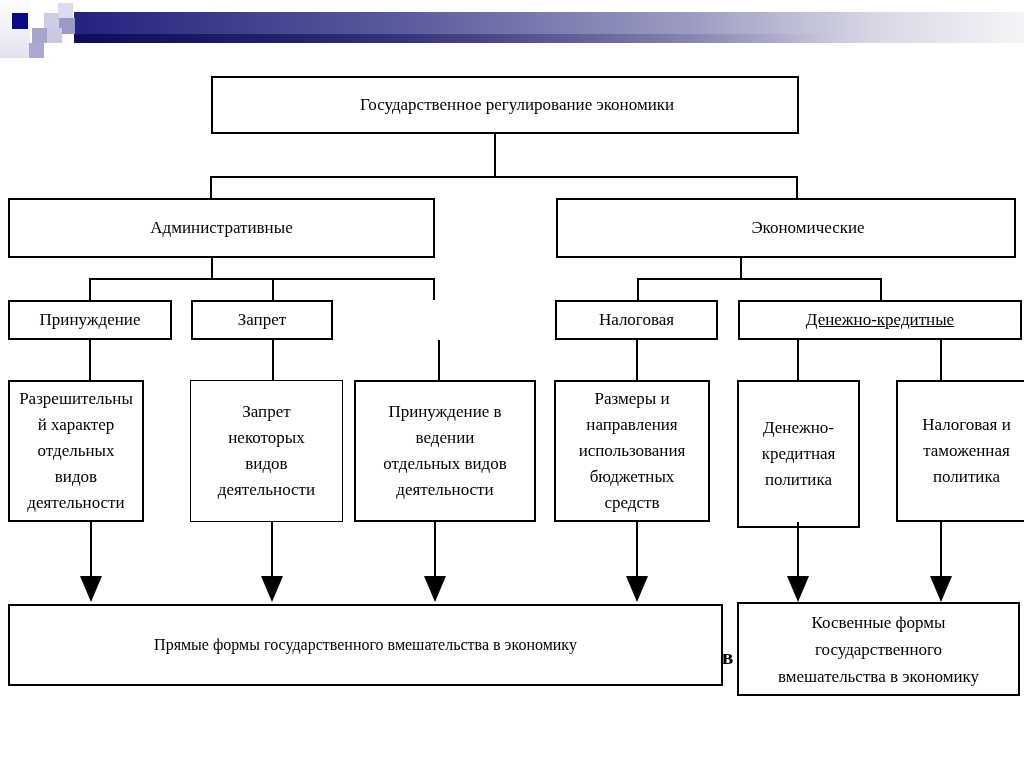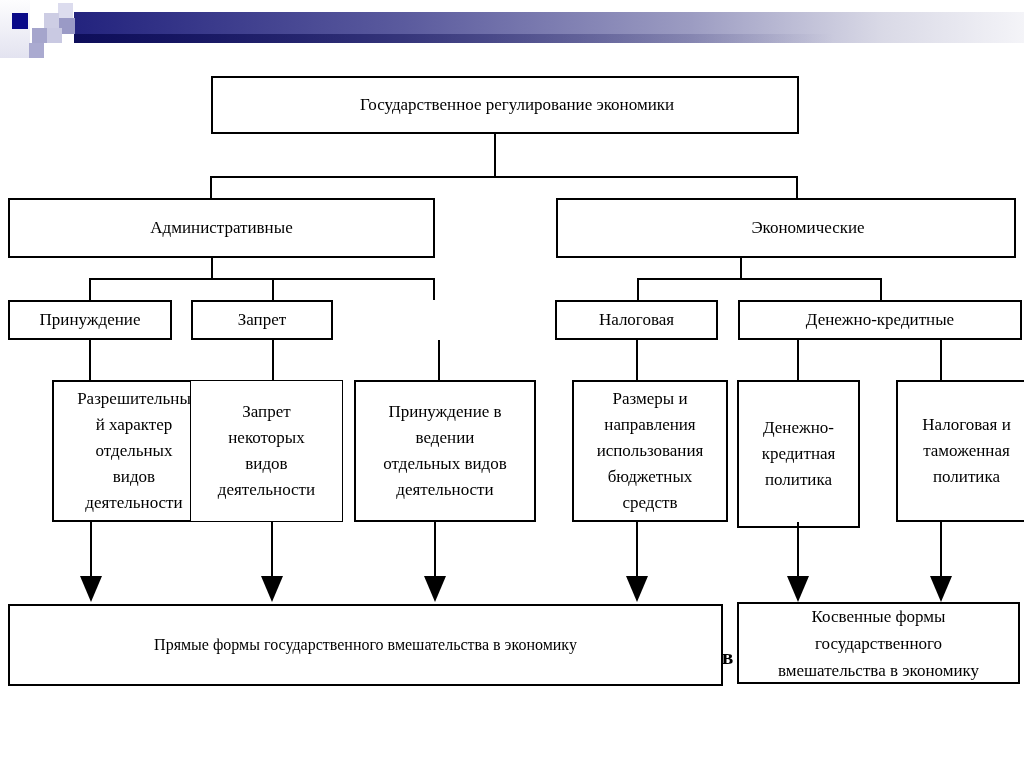--- a/index.html
+++ b/index.html
@@ -20,29 +20,29 @@
   .box { position:absolute; border:2px solid #000; background:#fff;
          display:flex; align-items:center; justify-content:center;
          text-align:center; white-space:pre-line; font-size:17px; line-height:26px; }
   .b-root  { left:211px; top:76px;  width:588px; height:58px;padding-left:24px; }
   .b-admin { left:8px;   top:198px; width:427px; height:60px; }
   .b-econ  { left:556px; top:198px; width:460px; height:60px;padding-left:44px; }
   .b-raz   { left:8px;   top:300px; width:164px; height:40px; }
   .b-zap   { left:191px; top:300px; width:142px; height:40px; }
   .b-prin  { left:352px; top:300px; width:182px; height:40px; }
   .b-bud   { left:555px; top:300px; width:163px; height:40px; }
-  .b-dk    { left:738px; top:300px; width:284px; height:40px; }
-  .b-raz2  { left:8px;   top:380px; width:164px; height:142px;margin-left:44px; }
+  .b-dk    { left:738px; top:300px; width:284px; height:40px;text-decoration:underline; }
+  .b-raz2  { left:8px;   top:380px; width:136px; height:142px; }
   .b-zap2  { left:190px; top:380px; width:153px; height:142px; border-width:1px; }
   .b-prin2 { left:354px; top:380px; width:182px; height:142px; }
-  .b-razm  { left:572px; top:380px; width:156px; height:142px; }
+  .b-razm  { left:554px; top:380px; width:156px; height:142px; }
   .b-dkp   { left:737px; top:380px; width:123px; height:148px; }
   .b-nal   { left:896px; top:380px; width:141px; height:142px; }
   .b-pryam { left:8px;   top:604px; width:715px; height:82px; font-size:16px; }
-  .b-kosv  { left:737px; top:602px; width:283px; height:82px; line-height:27px; }
+  .b-kosv  { left:737px; top:602px; width:283px; height:94px; line-height:27px; }
 
   .stray { position:absolute; left:722px; top:645px; font-size:21px; font-weight:bold; }
 
   
   .vl { position:absolute; width:2px;  background:#000; }
   .hl { position:absolute; height:2px; background:#000; }
   .ah { position:absolute; width:0; height:0; top:576px;
         border-left:11px solid transparent; border-right:11px solid transparent;
         border-top:26px solid #000; }
 </style>

